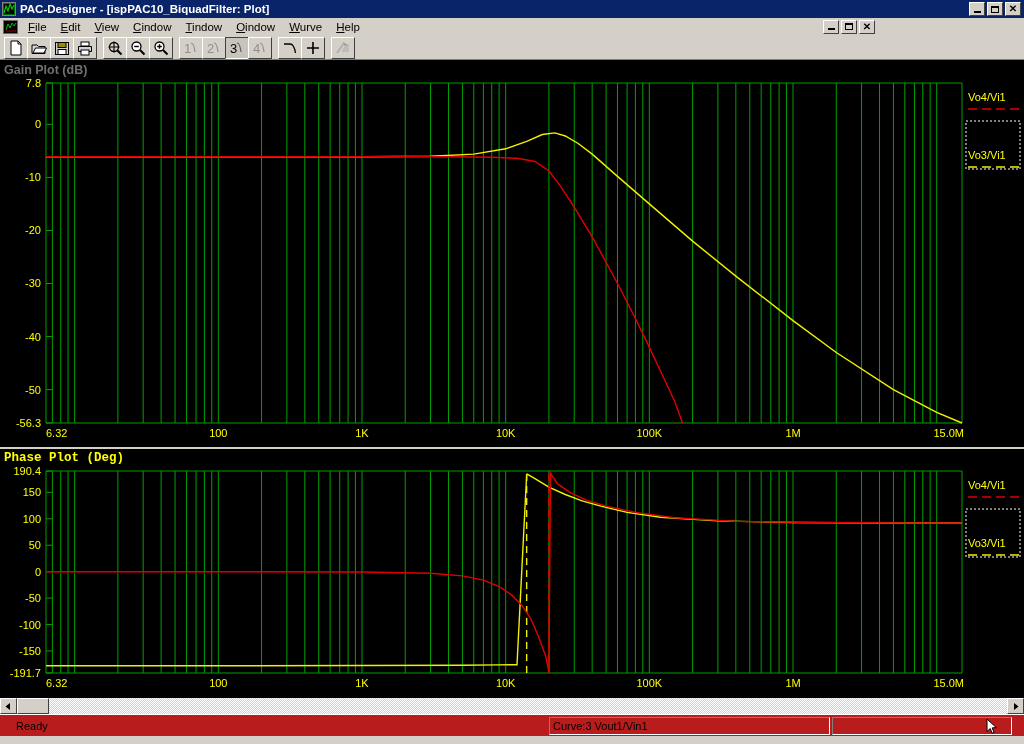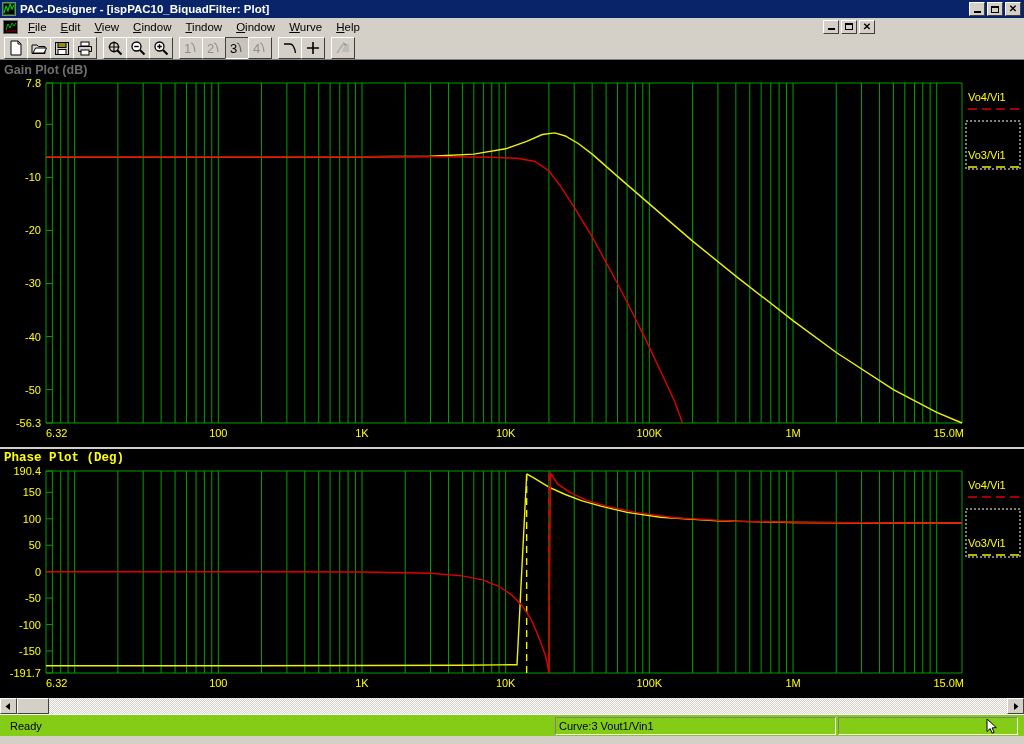--- a/index.html
+++ b/index.html
@@ -119,22 +119,22 @@
     background-size:2px 2px;
   }
   .sb-thumb{
     width:32px;height:16px;background:#d4d0c8;
     border-top:1px solid #ffffff;border-left:1px solid #ffffff;
     border-right:1px solid #404040;border-bottom:1px solid #404040;
   }
 
   
   #statusbar{
-    width:1024px;height:22px;background:#84cc16;
-    display:flex;align-items:center;padding:2px 6px;
+    width:1024px;height:22px;background:#b91c1c;
+    display:flex;align-items:center;padding:2px 12px;
     border-top:1px solid #ffffff;
     position:relative;
   }
   .sb-pane{
     height:18px;
     border-top:1px solid #808080;border-left:1px solid #808080;
     border-right:1px solid #ffffff;border-bottom:1px solid #ffffff;
     display:flex;align-items:center;padding:0 3px;
     font-size:11px;color:#000;white-space:nowrap;
   }

